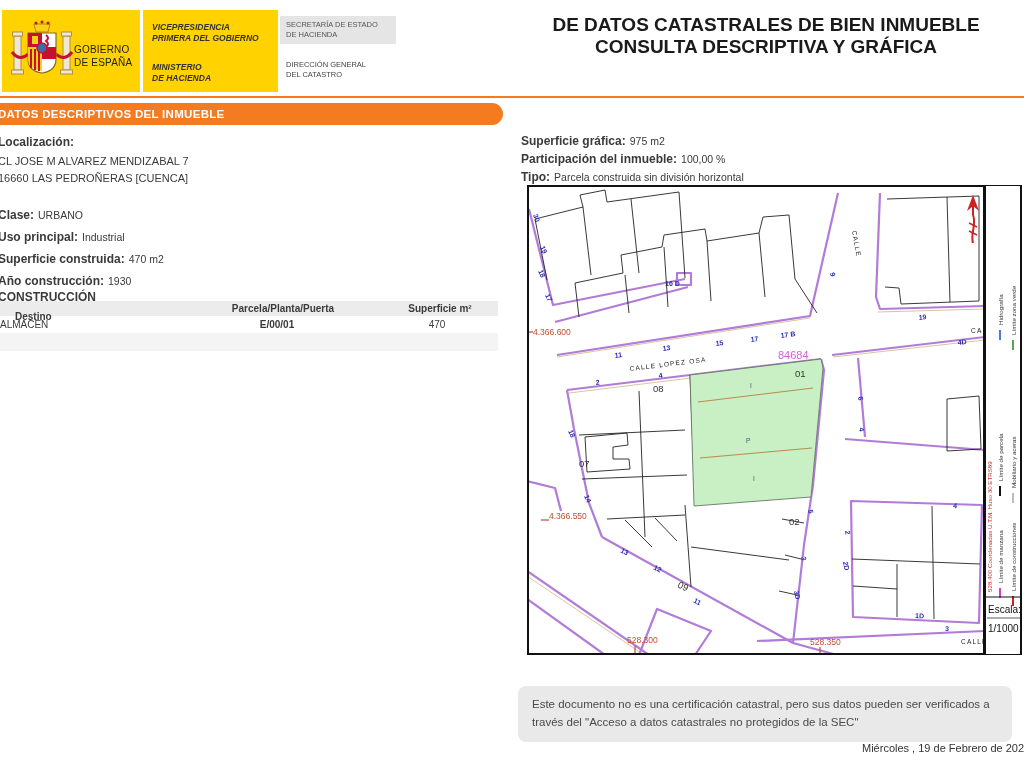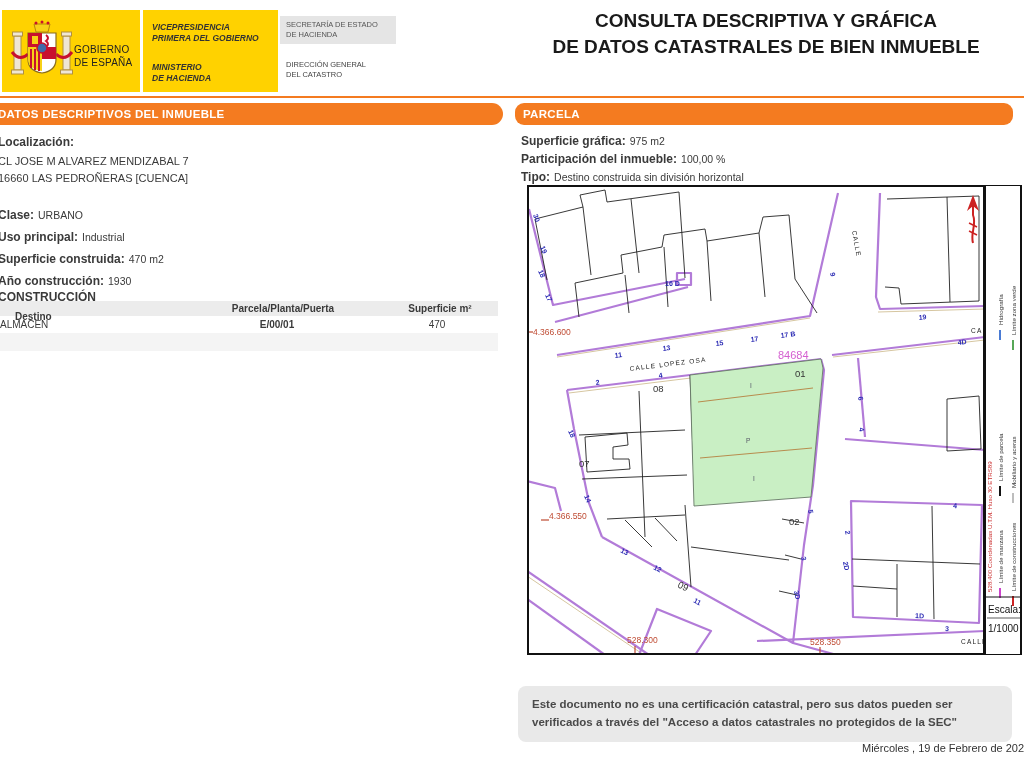--- a/index.html
+++ b/index.html
@@ -38,21 +38,21 @@
   .pn{font-size:9.5px;fill:#333;}
   .cl{font-size:8.5px;fill:#bf4b33;}
   .sl{font-size:6.5px;fill:#222;letter-spacing:1.2px;}
   .il{font-size:6.5px;fill:#556;}
   .mz{font-size:11px;fill:#d45fd0;}
   .ltext{font-size:6.2px;fill:#333;}
   .lnote{font-size:6.2px;fill:#cc3333;}
   .lescala{font-size:10px;fill:#111;}
   
   .disc{position:absolute;left:518px;top:686px;width:466px;background:#e9e9e9;border-radius:8px;
-        padding:10px 14px;font-size:11.5px;line-height:1.55;color:#4a4a4a;font-weight:bold;}
+        padding:10px 14px;font-size:11.5px;line-height:1.55;color:#4a4a4a;}
   .date{position:absolute;left:862px;top:742px;font-size:11px;color:#333;white-space:nowrap;}
 </style>
 </head>
 <body>
 
 <div id="page">
 
   <div class="ybox" style="left:2px;top:10px;width:138px;height:82px;">
     <svg class="abs" style="left:8px;top:8px;" width="64" height="66" viewBox="0 0 64 66">
 
@@ -102,27 +102,26 @@
   <div class="graybox" style="left:280px;top:16px;width:104px;">
     <div>SECRETARÍA DE ESTADO</div>
     <div>DE HACIENDA</div>
   </div>
   <div class="dg" style="left:286px;top:60px;">
     <div>DIRECCIÓN GENERAL</div>
     <div>DEL CATASTRO</div>
   </div>
 
   <div class="abs" style="left:520px;top:10px;width:492px;text-align:center;">
+    <div class="title1" style="margin-top:4px;">DE DATOS CATASTRALES DE BIEN INMUEBLE</div>
     <div class="title1">CONSULTA DESCRIPTIVA Y GRÁFICA</div>
-    <div class="title1" style="margin-top:4px;">DE DATOS CATASTRALES DE BIEN INMUEBLE</div>
   </div>
 
   <div class="rule"></div>
   <div class="secbar" style="left:-6px;top:103px;width:505px;border-radius:0 11px 11px 0;padding-left:4px;">DATOS DESCRIPTIVOS DEL INMUEBLE</div>
-  <div class="secbar" style="left:515px;top:103px;width:490px;border-radius:9px;padding-left:8px;">PARCELA</div>
 
   <div class="lline lbl" style="top:135px;">Localización:</div>
   <div class="lline addr" style="top:155px;">CL JOSE M ALVAREZ MENDIZABAL 7</div>
   <div class="lline addr" style="top:172px;">16660 LAS PEDROÑERAS [CUENCA]</div>
 
   <div class="lline" style="top:205px;"><span class="lbl">Clase:</span><span class="val">URBANO</span></div>
   <div class="lline" style="top:227px;"><span class="lbl">Uso principal:</span><span class="val">Industrial</span></div>
   <div class="lline" style="top:249px;"><span class="lbl">Superficie construida:</span><span class="val">470 m2</span></div>
   <div class="lline" style="top:271px;"><span class="lbl">Año construcción:</span><span class="val">1930</span></div>
 
@@ -131,21 +130,21 @@
   <div class="tc tch" style="left:0;top:311px;margin-left:15px;">Destino</div>
   <div class="tc tch" style="left:283px;top:303px;transform:translateX(-50%);">Parcela/Planta/Puerta</div>
   <div class="tc tch" style="left:440px;top:303px;transform:translateX(-50%);">Superficie m²</div>
   <div class="tc" style="left:0;top:319px;">ALMACEN</div>
   <div class="tc" style="left:277px;top:319px;transform:translateX(-50%);font-weight:bold;">E/00/01</div>
   <div class="tc" style="left:437px;top:319px;transform:translateX(-50%);">470</div>
   <div class="trow2" style="top:333px;"></div>
 
   <div class="pline" style="top:131px;"><span class="lbl">Superficie gráfica:</span><span class="val">975 m2</span></div>
   <div class="pline" style="top:149px;"><span class="lbl">Participación del inmueble:</span><span class="val">100,00 %</span></div>
-  <div class="pline" style="top:167px;"><span class="lbl">Tipo:</span><span class="val">Destino construida sin división horizontal</span></div>
+  <div class="pline" style="top:167px;"><span class="lbl">Tipo:</span><span class="val">Parcela construida sin división horizontal</span></div>
 
   <svg class="abs" style="left:527px;top:185px;" width="458" height="470" viewBox="0 0 458 470">
     <rect x="0" y="0" width="458" height="470" fill="#ffffff"></rect>
 
     <g stroke="#d6c6a0" stroke-width="1" fill="none">
       <path d="M30,172 L283,133"></path>
       <path d="M351,127 L458,124"></path>
       <path d="M42,208 L294,177"></path>
       <path d="M0,391 L120,472"></path>
       <path d="M306,172 L458,155"></path>

